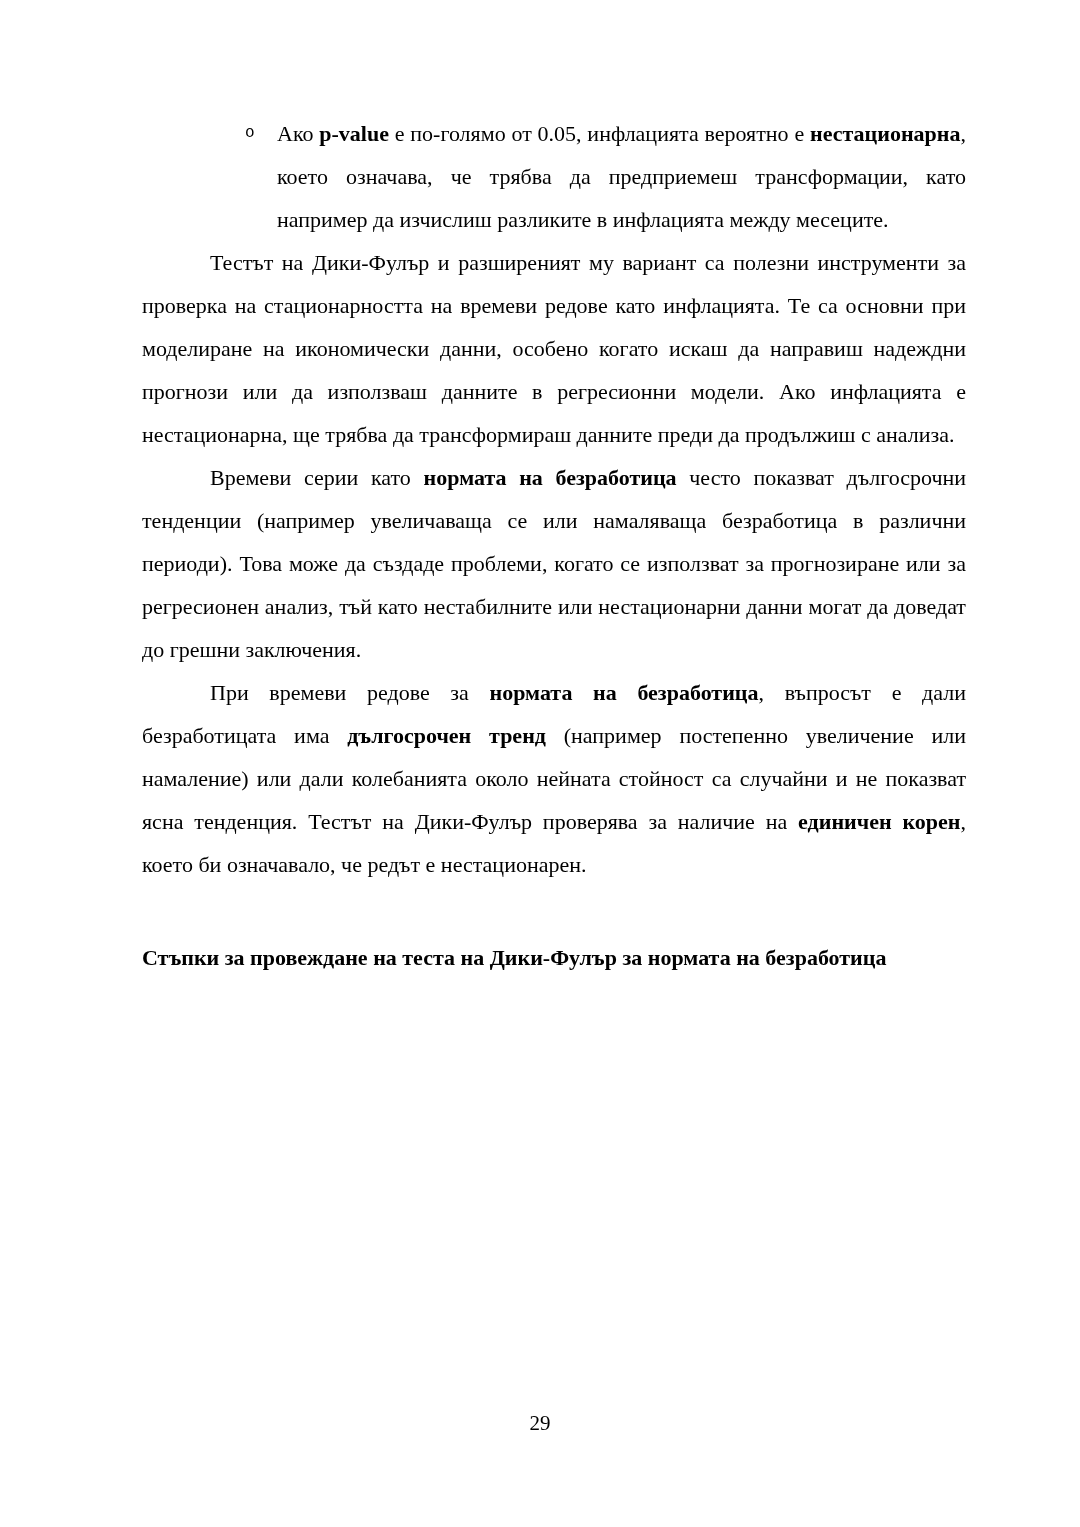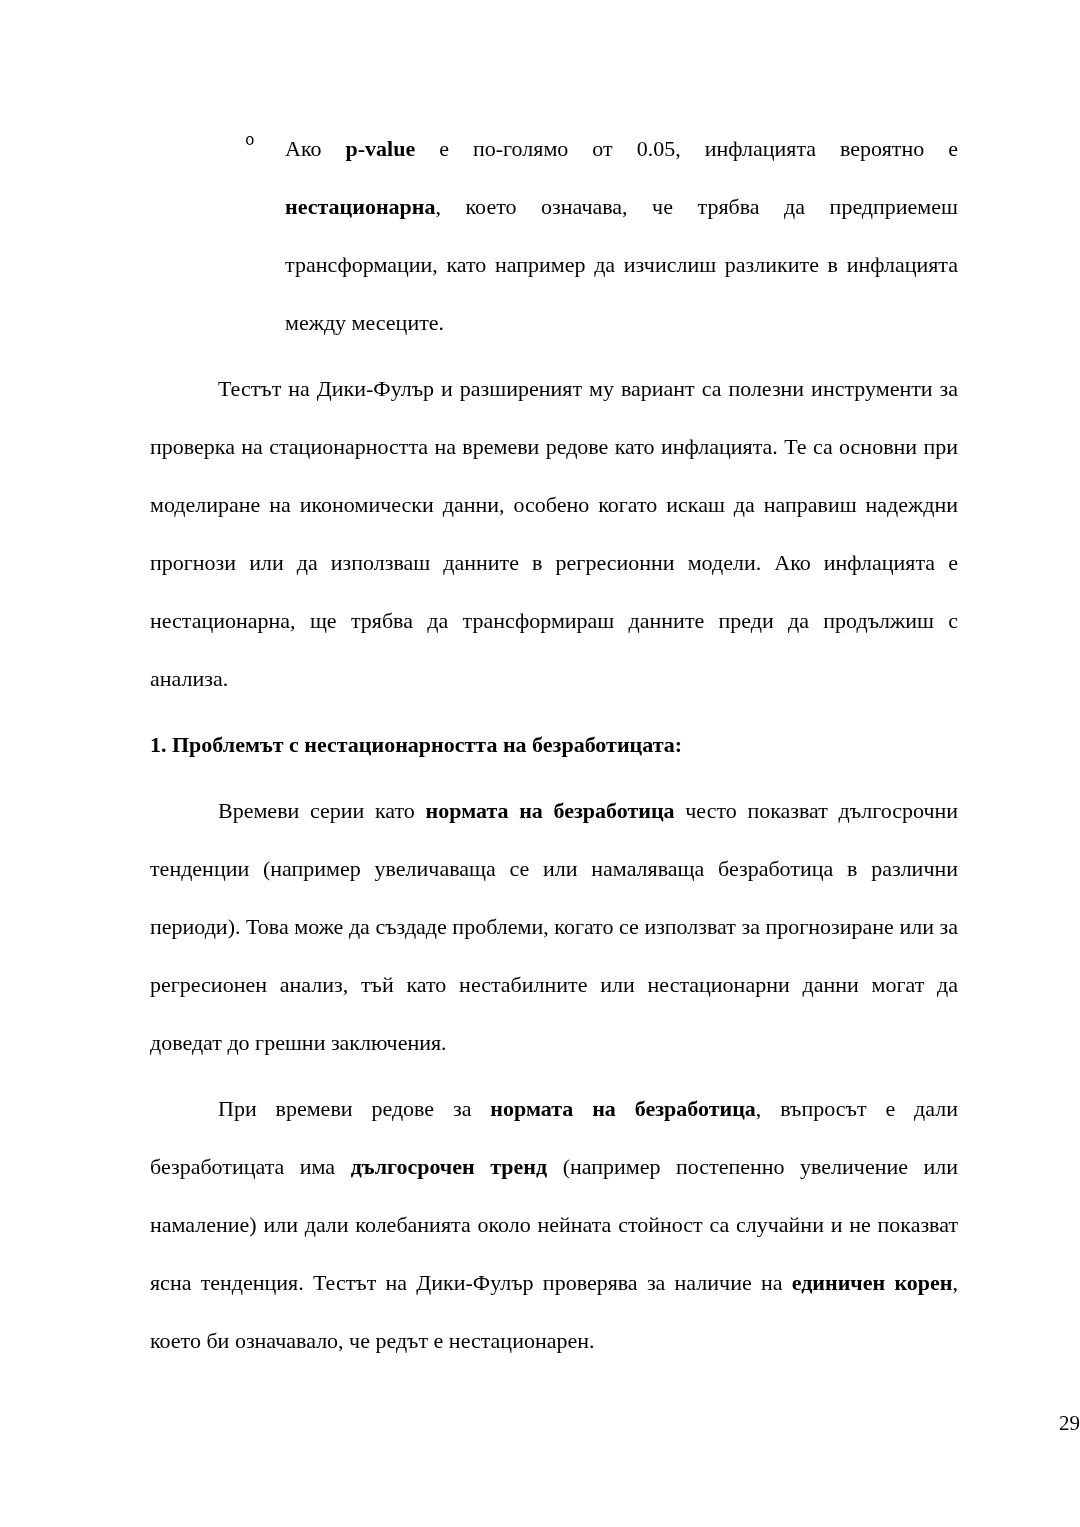--- a/index.html
+++ b/index.html
@@ -19,22 +19,22 @@
     overflow: hidden;
   }
   .content {
     position: absolute;
     top: 112px;
     left: 142px;
     width: 824px;
   }
   .content p,
   .content .heading {
-    margin: 8px;
-    line-height: 58px;
+    margin: 0;
+    line-height: 43px;
     text-align: justify;
   }
   .indent {
     text-indent: 68px;
   }
   .heading {
     font-weight: bold;
   }
   .bullet-item {
     position: relative;
@@ -49,21 +49,21 @@
     font-size: 16px;
   }
   .steps-heading {
     margin-top: 50px !important;
   }
   .page-number {
     position: absolute;
     bottom: 92px;
     left: 0;
     width: 100%;
-    text-align: right;
+    text-align: center;
     font-size: 21px;
     line-height: 24px;
   }
   .run-bold {
     font-weight: bold;
   }
 </style>
 </head>
 <body>
 
@@ -72,23 +72,23 @@
 
     <div class="bullet-item">
       <span class="bullet-marker">o</span>
       <p><span>Ако </span><span class="run-bold">p-value</span><span> е по-голямо от 0.05, инфлацията вероятно е </span><span class="run-bold">нестационарна</span><span>, което означава, че трябва да предприемеш трансформации, като например да изчислиш разликите в инфлацията между месеците.</span></p>
     </div>
 
 
     <p class="indent">Тестът на Дики-Фулър и разширеният му вариант са полезни инструменти за проверка на стационарността на времеви редове като инфлацията. Те са основни при моделиране на икономически данни, особено когато искаш да направиш надеждни прогнози или да използваш данните в регресионни модели. Ако инфлацията е нестационарна, ще трябва да трансформираш данните преди да продължиш с анализа.</p>
 
 
-    <p class="heading">1. Проблемът с нестационарността на безработицата:</p>
 
     <p class="indent"><span>Времеви серии като </span><span class="run-bold">нормата на безработица</span><span> често показват дългосрочни тенденции (например увеличаваща се или намаляваща безработица в различни периоди). Това може да създаде проблеми, когато се използват за прогнозиране или за регресионен анализ, тъй като нестабилните или нестационарни данни могат да доведат до грешни заключения.</span></p>
 
     <p class="indent"><span>При времеви редове за </span><span class="run-bold">нормата на безработица</span><span>, въпросът е дали безработицата има </span><span class="run-bold">дългосрочен тренд</span><span> (например постепенно увеличение или намаление) или дали колебанията около нейната стойност са случайни и не показват ясна тенденция. Тестът на Дики-Фулър проверява за наличие на </span><span class="run-bold">единичен корен</span><span>, което би означавало, че редът е нестационарен.</span></p>
 
+    <p class="heading steps-heading">Стъпки за провеждане на теста на Дики-Фулър за нормата на безработица</p>
 
   </div>
 
   <div class="page-number">29</div>
 </div>
 
 </body></html>

